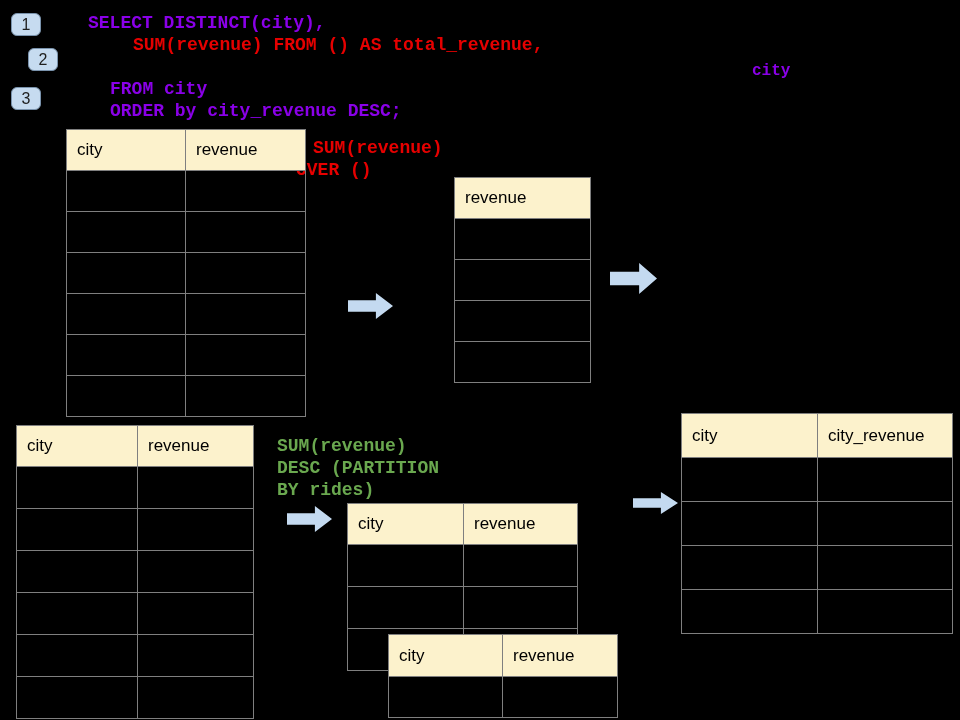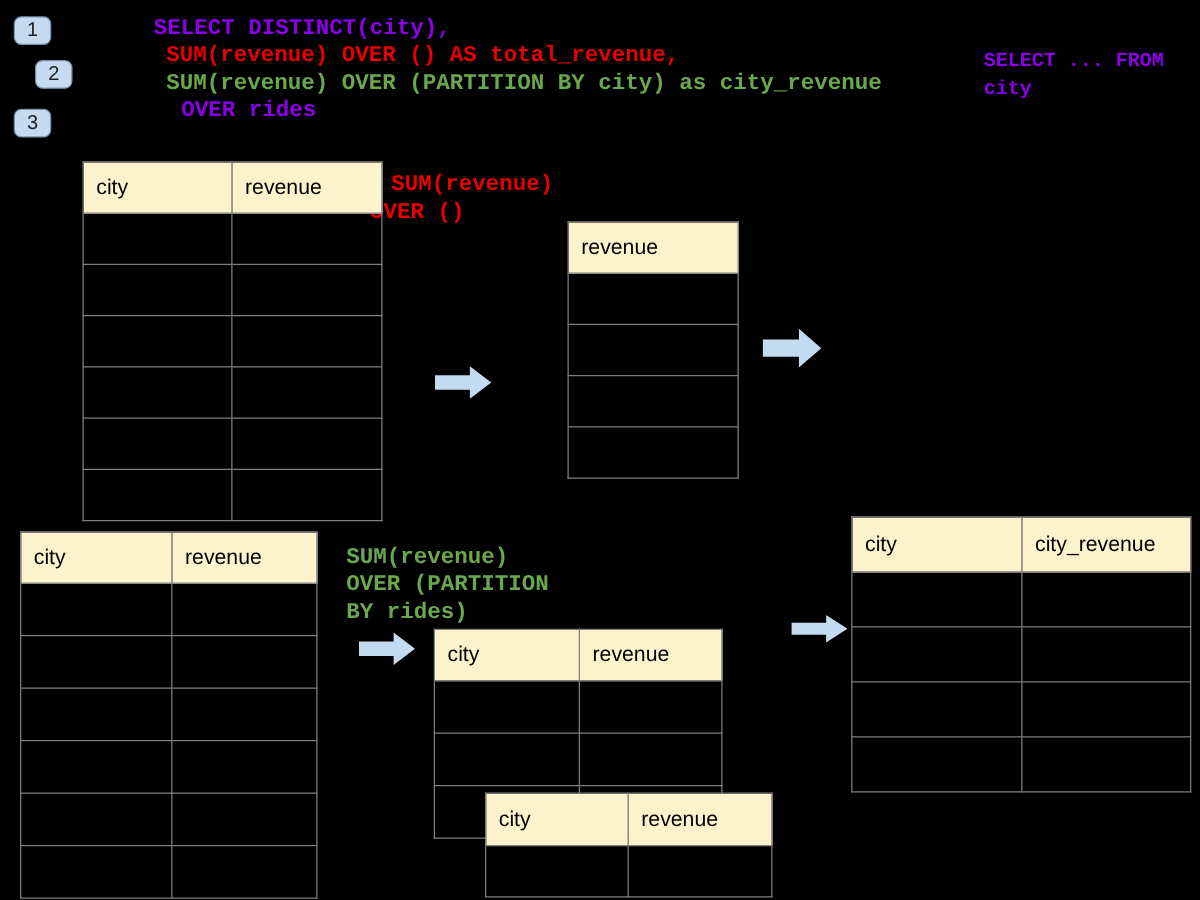--- a/index.html
+++ b/index.html
@@ -6,21 +6,21 @@
   .canvas {
     position:relative; width:960px; height:720px;
     background:var(--background,#000); overflow:hidden;
     font-family:"Liberation Sans", sans-serif;
   }
   .code {
     position:absolute; font-family:"Liberation Mono", monospace;
     font-weight:bold; font-size:18px; line-height:22px; white-space:pre;
   }
   .code.small { font-size:16px; }
-  .purple { color:var(--code-purple,#8a00e8);margin-left:35px; }
+  .purple { color:var(--code-purple,#8a00e8); }
   .red    { color:var(--code-red,#e60000); }
   .green  { color:var(--code-green,#6aa84f); }
   .badge {
     position:absolute; width:30px; height:23px; box-sizing:border-box;
     background:var(--badge-fill,#c6dbf0); border:1.5px solid var(--badge-border,#7a93ad);
     border-radius:6px; color:#1f1f1f; font-size:16px;
     display:flex; align-items:center; justify-content:center;
   }
   table.tbl {
     position:absolute; border-collapse:collapse; table-layout:fixed;
@@ -41,32 +41,31 @@
 </head>
 <body>
 
 <div class="canvas">
 
   <div class="badge" style="left:11px; top:13px;">1</div>
   <div class="badge" style="left:28px; top:48px;">2</div>
   <div class="badge" style="left:11px; top:87px;">3</div>
 
   <div class="code purple" style="left:88px;  top:12px;">SELECT DISTINCT(city),</div>
-  <div class="code red" style="left:133px; top:34px;">SUM(revenue) OVER () AS total_revenue,</div>
-  <div class="code green" style="left:133px; top:56px;">SUM(revenue) OVER (PARTITION BY city) as city_revenue</div>
-  <div class="code purple" style="left:110px; top:78px;">OVER rides</div>
-
-  <div class="code small purple" style="left:752px; top:38px;">SELECT ... FROM</div>
+  <div class="code red" style="left:133px; top:34px;">SUM(revenue) FROM () AS total_revenue,</div>
+  <div class="code purple" style="left:110px; top:78px;">FROM city</div>
+  <div class="code purple" style="left:110px; top:100px;">ORDER by city_revenue DESC;</div>
+
   <div class="code small purple" style="left:752px; top:60px;">city</div>
 
   <div class="code red" style="left:313px; top:137px;">SUM(revenue)</div>
   <div class="code red" style="left:296px; top:159px;">OVER ()</div>
 
   <div class="code green" style="left:277px; top:435px;">SUM(revenue)</div>
-  <div class="code green" style="left:277px; top:457px;">OVER (PARTITION</div>
+  <div class="code green" style="left:277px; top:457px;">DESC (PARTITION</div>
   <div class="code green" style="left:277px; top:479px;">BY rides)</div>
 
   <table class="tbl" style="left:66px; top:129px; width:239px;">
     <colgroup>
         <col style="width:119px">
         <col style="width:120px">
       </colgroup>
     <tbody>
         <tr style="height:38px">
       <th>city</th>

